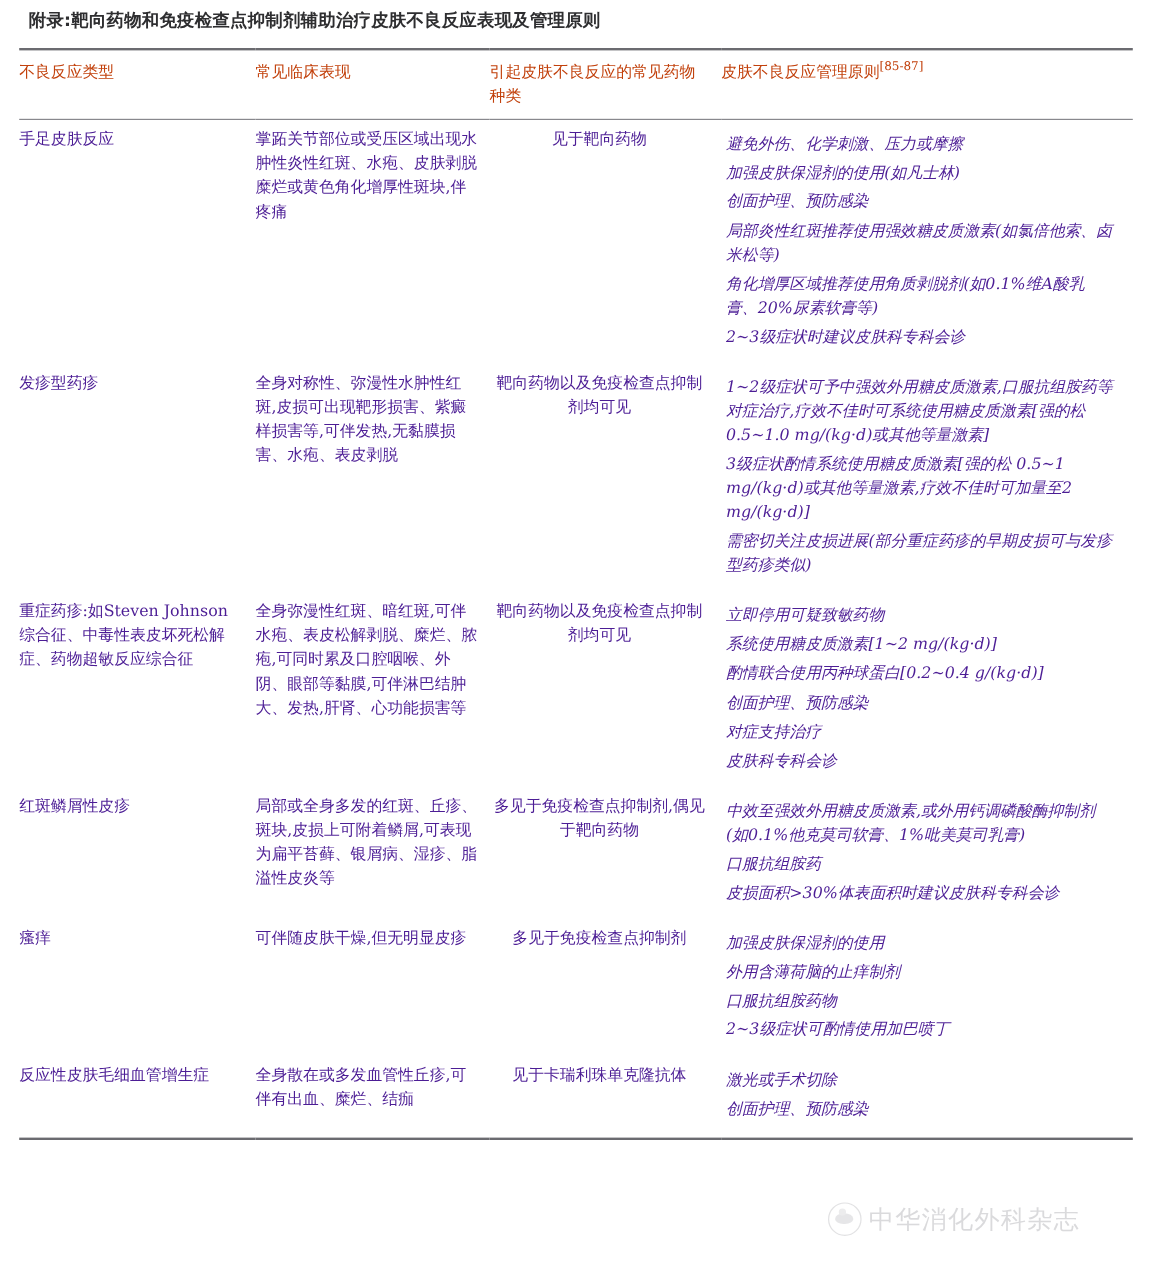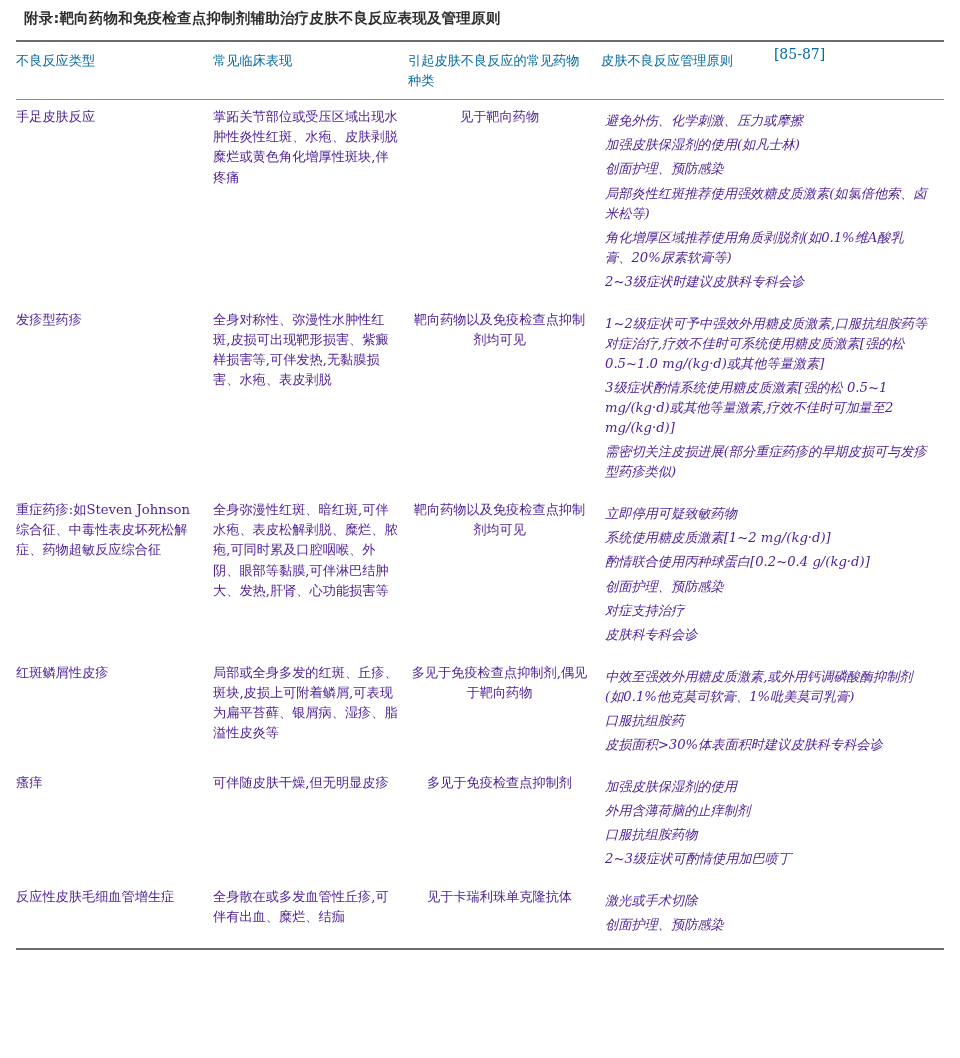--- a/index.html
+++ b/index.html
@@ -42,21 +42,21 @@
     table-layout: fixed;
     font-size: 13.2px;
   }
 
   table.appendix thead th {
     text-align: left;
     font-weight: normal;
     vertical-align: top;
     padding: 9px 10px 9px 0;
     line-height: 1.5;
-    color: #0369a1;
+    color: #c2410c;
     border-top: 2.2px solid #6b6b70;
     border-bottom: 1.1px solid #88888d;
   }
 
   table.appendix tbody td {
     vertical-align: top;
     padding: 7px 10px 7px 0;
     line-height: 1.52;
     color: #4c1d95;
   }
@@ -77,24 +77,23 @@
   th.h3, td.d3 { padding-left: 4px; text-align: center; }
   th.h4, td.d4 { padding-left: 10px; }
 
   .cell-lines > div {
     margin: 4px;
     padding: 0;
     font-style: italic;
   }
 
   .supref {
-    font-size: 14px;
+    font-size: 10px;
     vertical-align: super;
     line-height: 0;
-    margin-left: 41px;
   }
 
   
   .watermark {
     position: absolute;
     left: 690px;
     top: 1002px;
     display: flex;
     align-items: center;
     gap: 6px;
@@ -224,14 +223,18 @@
           <td class="d2">全身散在或多发血管性丘疹,可伴有出血、糜烂、结痂</td>
           <td class="d3">见于卡瑞利珠单克隆抗体</td>
           <td class="d4 cell-lines">
             <div>激光或手术切除</div>
             <div>创面护理、预防感染</div>
           </td>
         </tr>
       </tbody>
   </table>
 
+  <div class="watermark">
+    <span class="wm-logo"></span>
+    <span class="wm-text">中华消化外科杂志</span>
+  </div>
 
 </div>
 
 </body></html>

